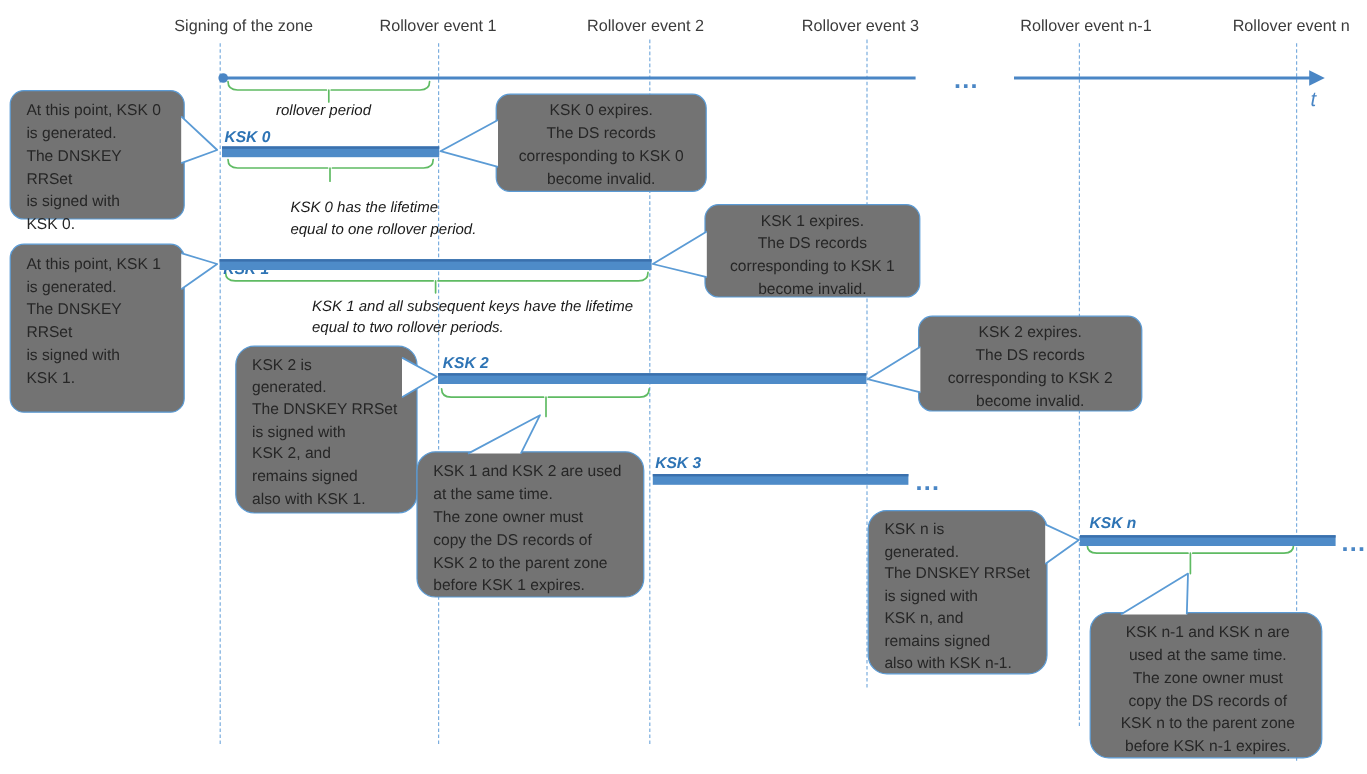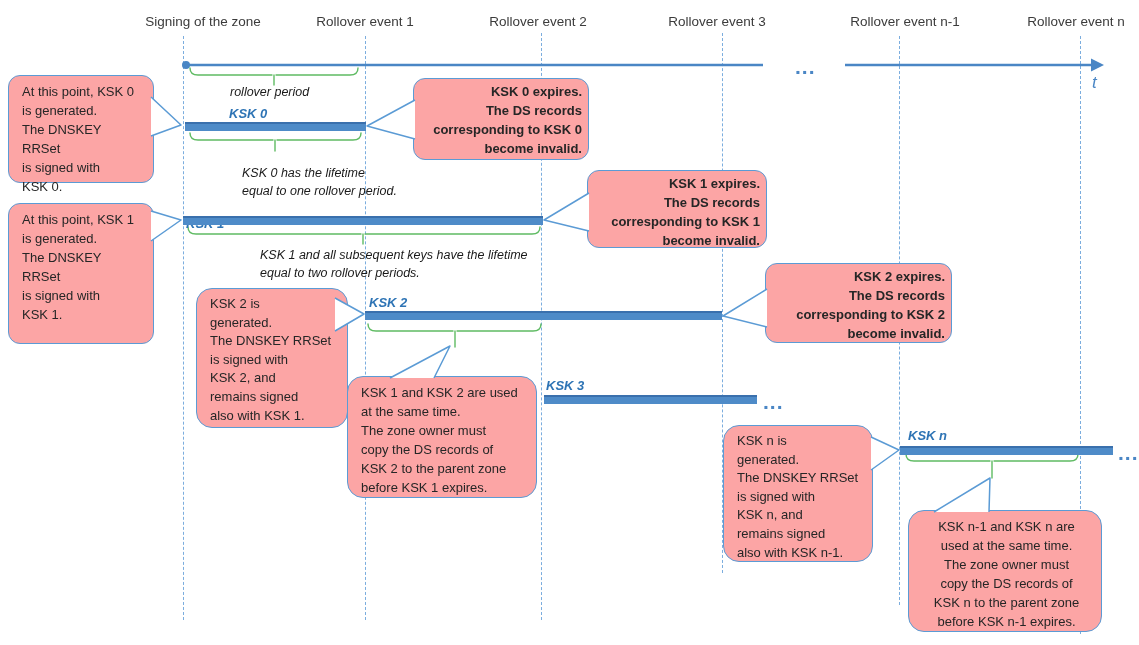--- a/index.html
+++ b/index.html
@@ -14,25 +14,25 @@
   svg.layer{position:absolute;left:0;top:0;z-index:2;pointer-events:none;}
   svg.tails{z-index:6;}
   
   .bar{position:absolute;height:7px;background:#4e8bc8;border-top:2px solid #3a70ad;z-index:3;}
   .bar-label{position:absolute;font-size:13px;font-weight:bold;font-style:italic;color:#2e74b5;
              z-index:3;white-space:nowrap;}
   
   .note{position:absolute;font-size:12.5px;font-style:italic;color:#1a1a1a;line-height:14px;
         white-space:pre-line;z-index:2;}
   
-  .callout{position:absolute;background:#fca5a5;border:1.5px solid #5b9bd5;border-radius:12px;
+  .callout{position:absolute;background:#737373;border:1.5px solid #5b9bd5;border-radius:12px;
            z-index:5;box-sizing:border-box;}
   .callout .ct{font-size:13px;color:#262626;line-height:19px;white-space:pre-line;
                padding:6px 10px 4px 13px;}
-  .callout.center .ct{text-align:right;padding:3px 6px;font-weight:bold;}
+  .callout.center .ct{text-align:center;padding:3px 6px;}
   
   .dots{position:absolute;font-size:21px;font-weight:bold;color:#4a86c5;letter-spacing:1px;
         z-index:3;line-height:10px;}
   .t-label{position:absolute;font-size:17px;font-style:italic;color:#4a86c5;z-index:3;}
 </style>
 </head>
 <body>
 
 <div id="canvas">
 
@@ -59,21 +59,21 @@
     <polygon points="1091,58.5 1104,65 1091,71.5" fill="#4a86c5"></polygon>
     <g stroke="#5fbb63" stroke-width="1.4" fill="none" stroke-linecap="round">
       <path d="M190,68 Q190,75 198,75 H272 M274,75 V85 M276,75 H350 Q358,75 358,68"></path>
       <path d="M190,133 Q190,140 198,140 H273 M275,140 V151 M277,140 H353 Q361,140 361,133"></path>
       <path d="M188,227 Q188,234 196,234 H361 M363,234 V244 M365,234 H532 Q540,234 540,227"></path>
       <path d="M368,324 Q368,331 376,331 H453 M455,331 V347 M457,331 H533 Q541,331 541,324"></path>
       <path d="M906,454 Q906,461 914,461 H990 M992,461 V478 M994,461 H1070 Q1078,461 1078,454"></path>
     </g>
   </svg>
 
-  <span class="bar-label" style="left:187px;top:106px;margin-left:42px;">KSK 0</span>
+  <span class="bar-label" style="left:187px;top:106px;">KSK 0</span>
   <div class="bar" style="left:185px;top:122px;width:181px;"></div>
 
   <span class="bar-label" style="left:186px;top:216px;">KSK 1</span>
   <div class="bar" style="left:183px;top:216px;width:360px;"></div>
 
   <span class="bar-label" style="left:369px;top:295px;">KSK 2</span>
   <div class="bar" style="left:365px;top:311px;width:357px;"></div>
 
   <span class="bar-label" style="left:546px;top:378px;">KSK 3</span>
   <div class="bar" style="left:544px;top:395px;width:213px;"></div>

